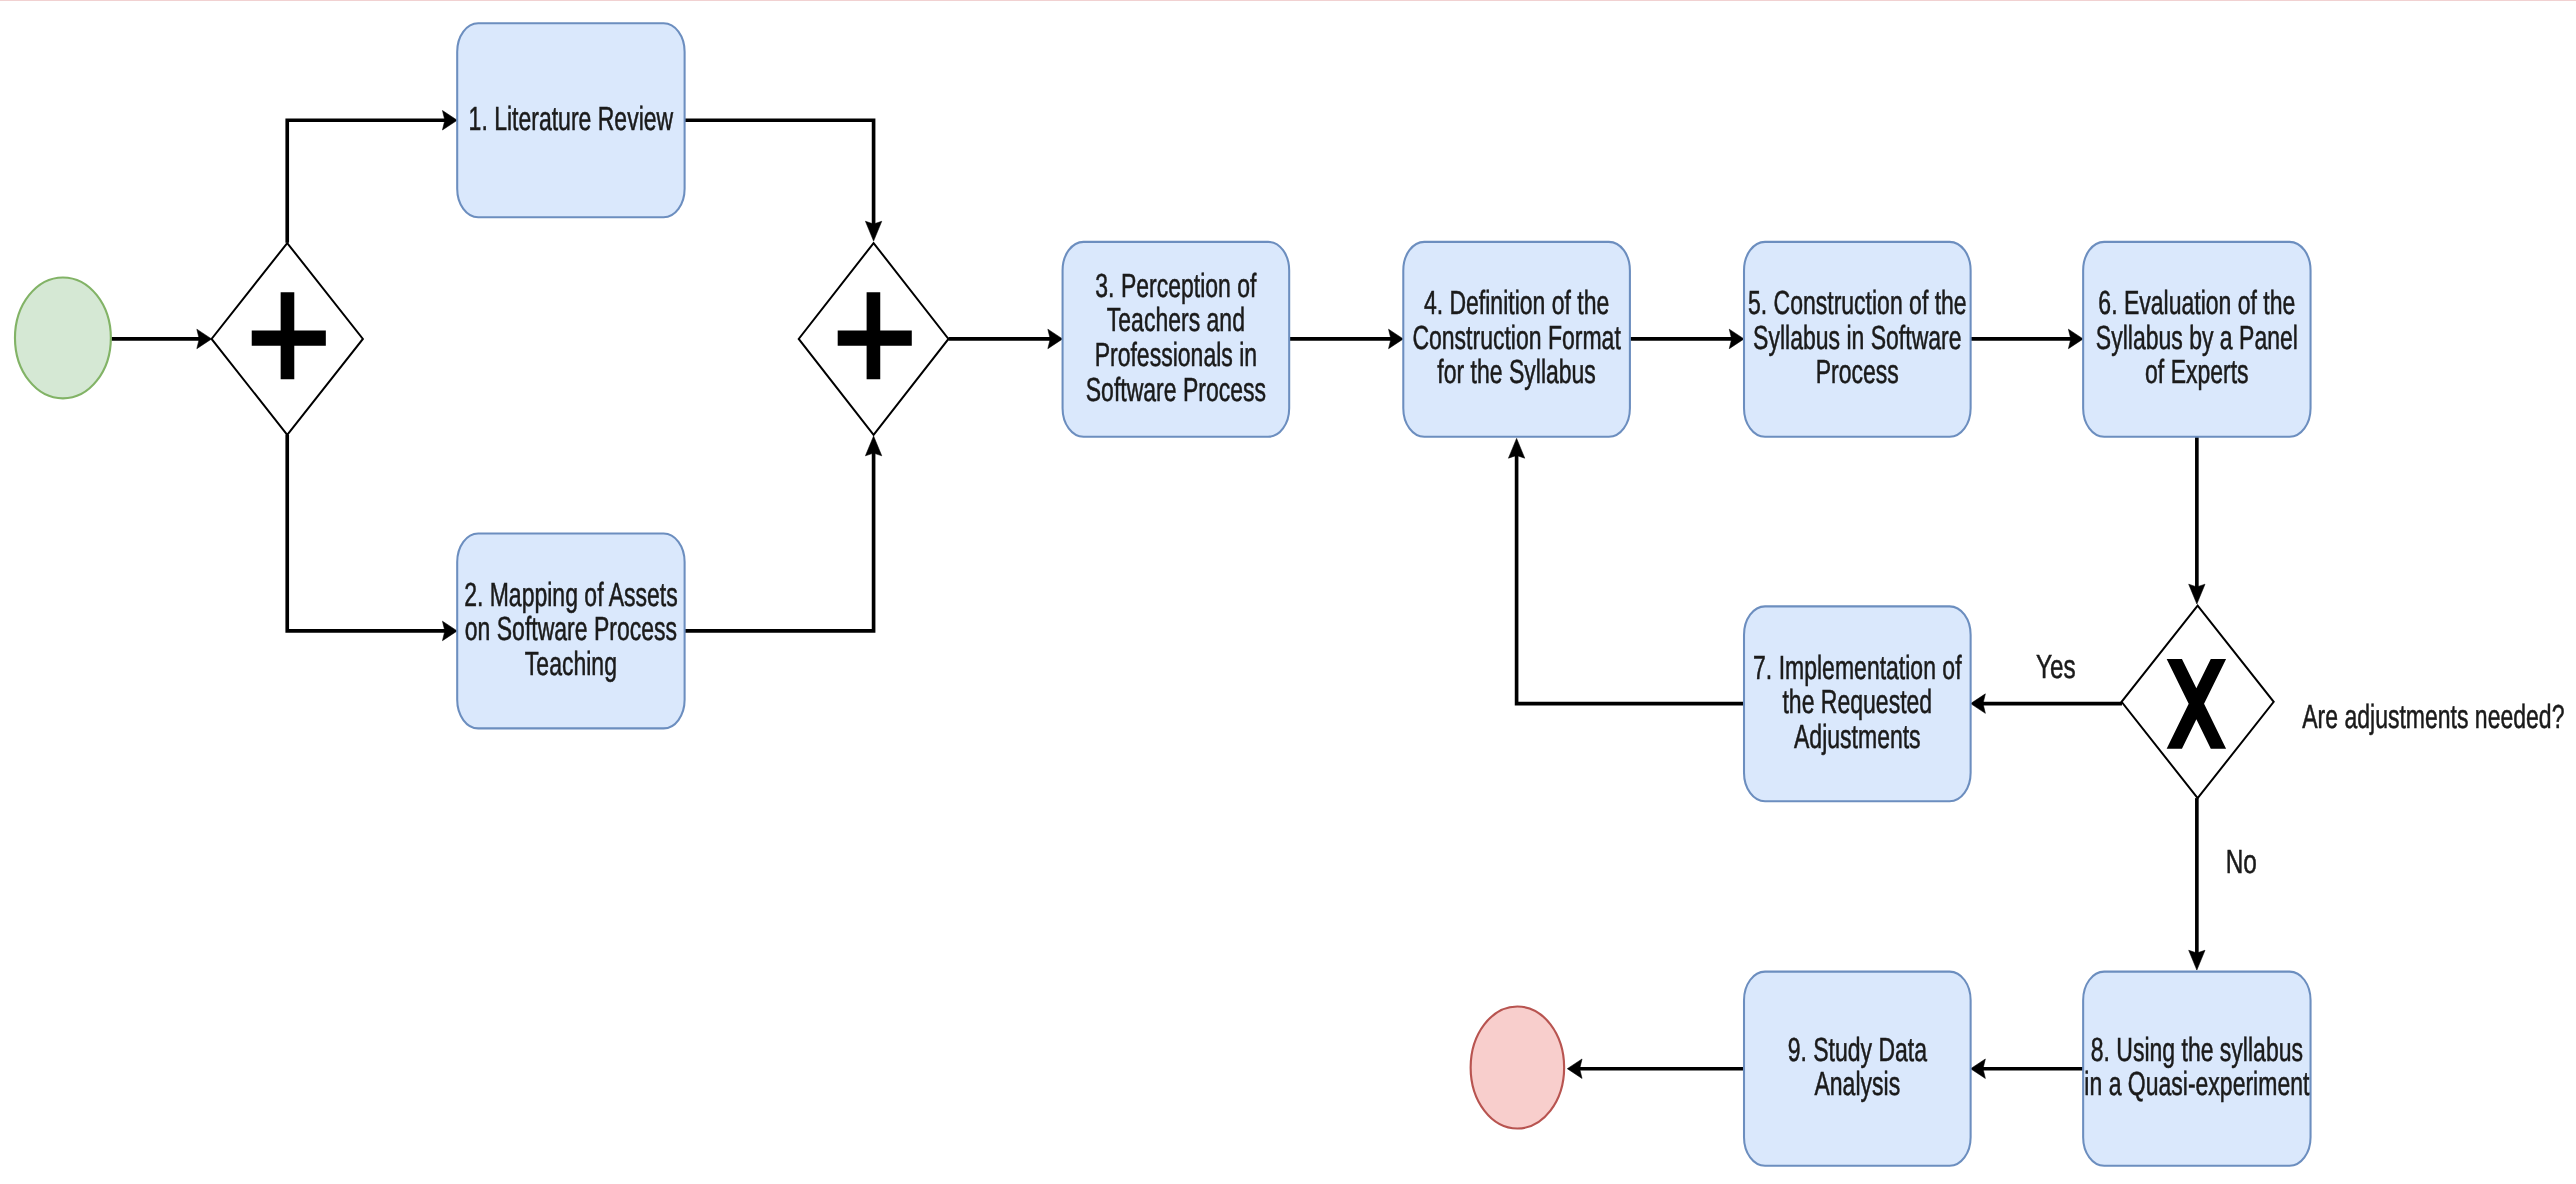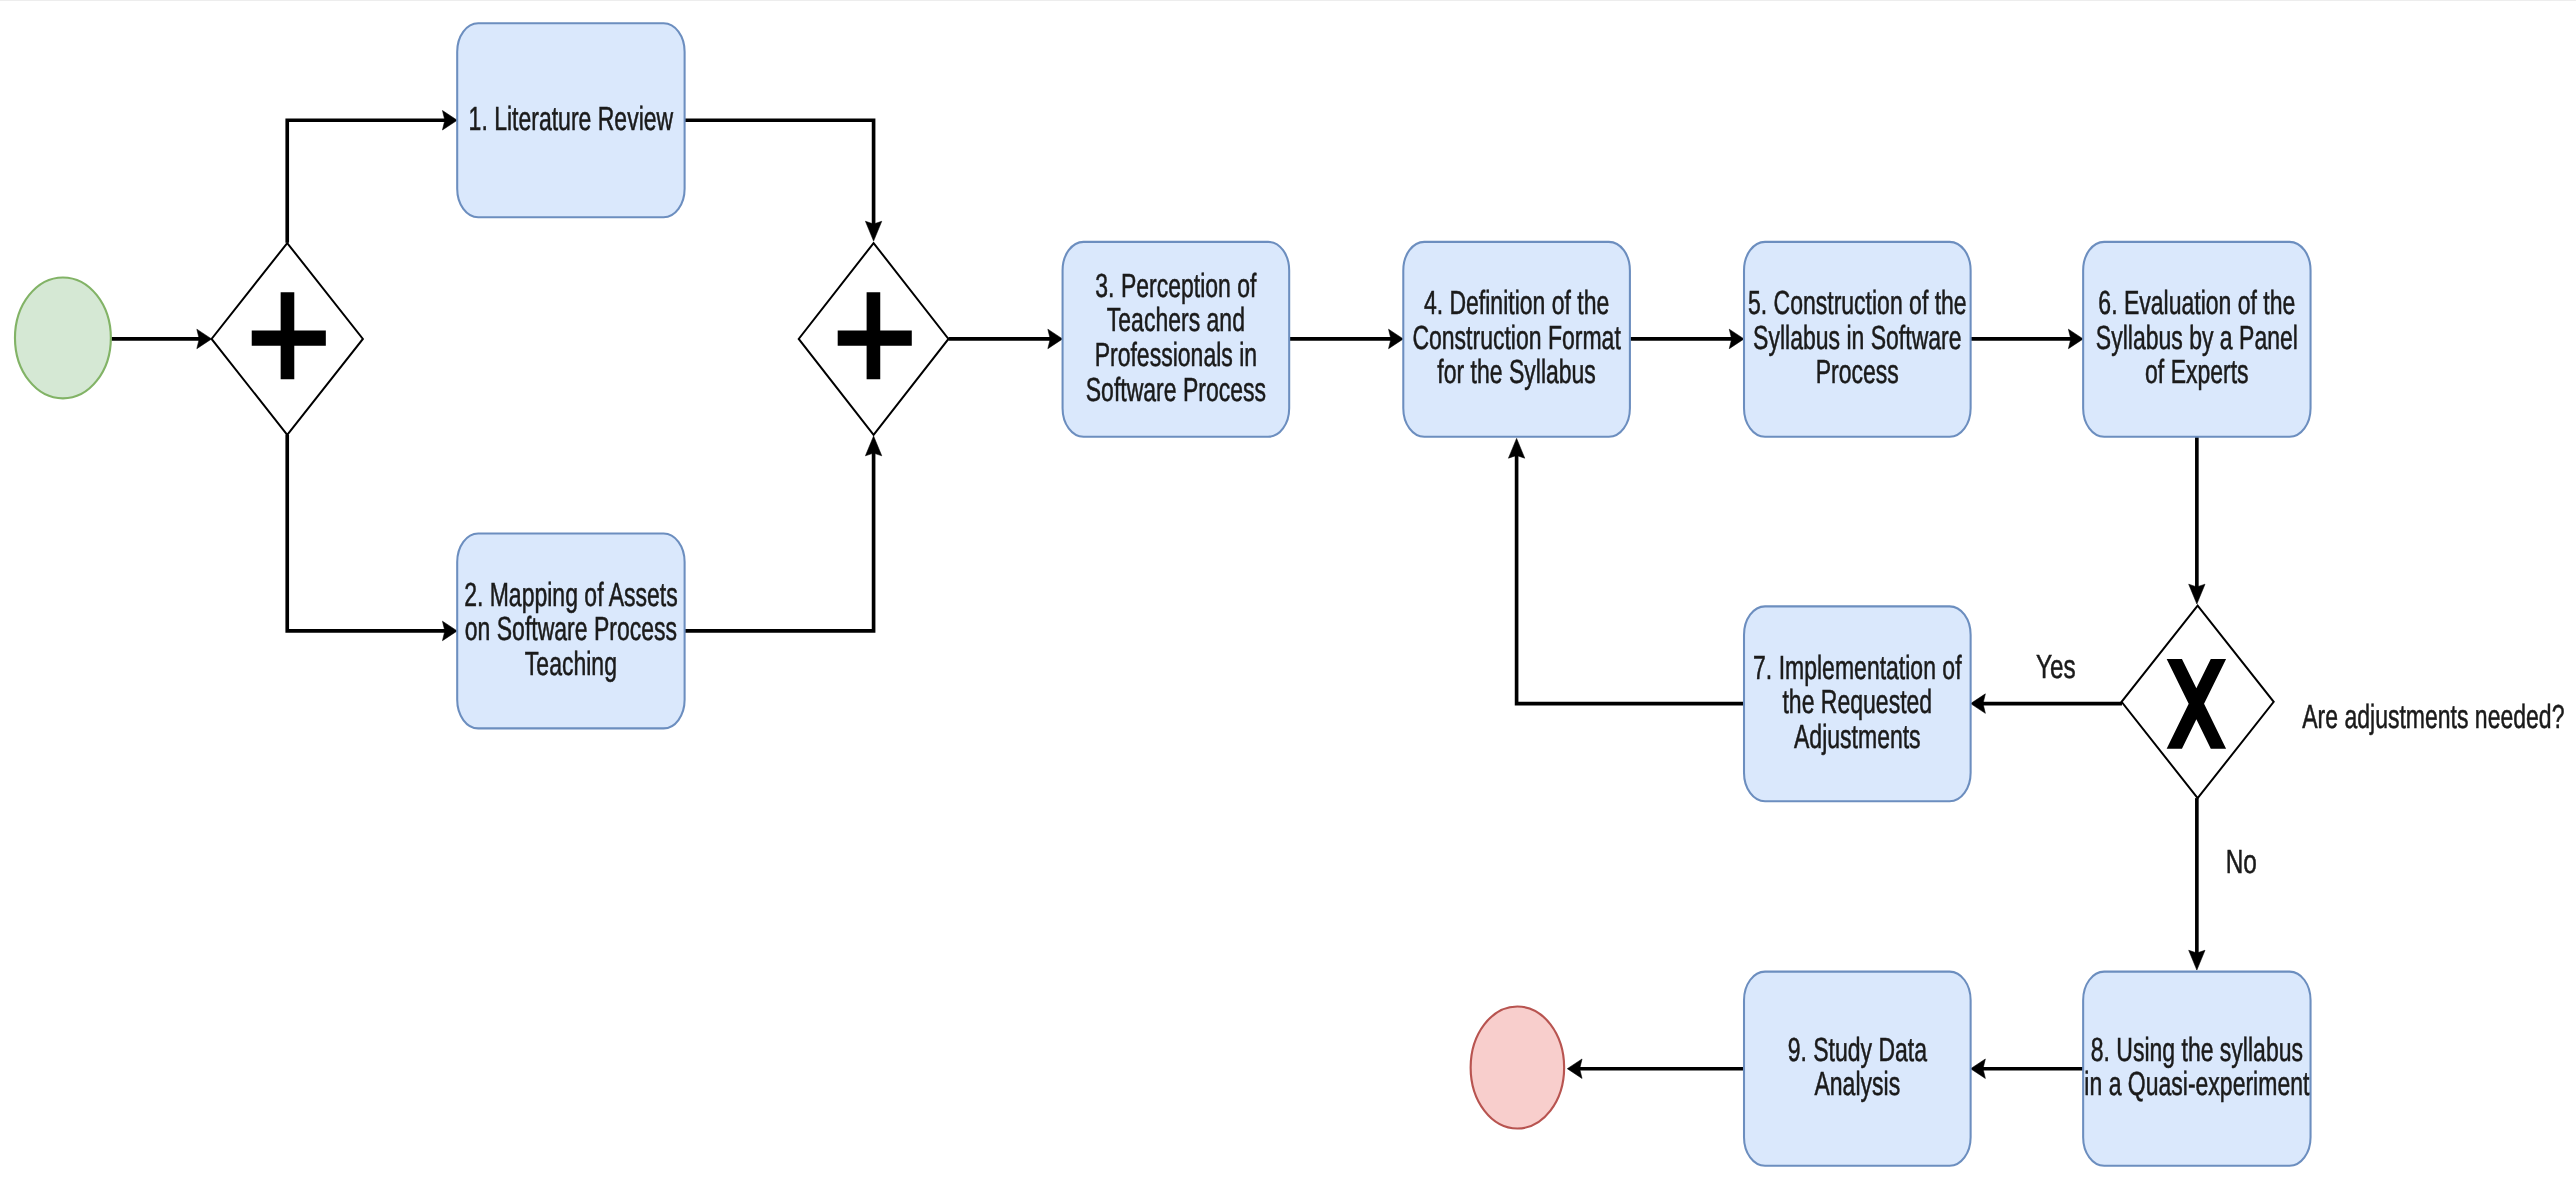--- a/index.html
+++ b/index.html
@@ -1,19 +1,19 @@
 <!DOCTYPE html>
 <html style="font-size:12.7px"><head>
 <meta charset="utf-8">
 <title>Research Method BPMN Flowchart</title>
 <style>
   html,body{margin:0;padding:0;background:#ffffff;}
   body{width:2576px;height:1185px;overflow:hidden;
        font-family:"Liberation Sans",sans-serif;}
-  #canvas{position:relative;width:2576px;height:1185px;background:#a3a3a3;}
+  #canvas{position:relative;width:2576px;height:1185px;background:#b91c1c;}
   svg#diagram{display:block;width:2576px;height:1185px;}
   .task     { fill:#dae8fc; stroke:#6c8ebf; stroke-width:2.6; }
   .gateway  { fill:#ffffff; stroke:#000000; stroke-width:2.5; }
   .startEv  { fill:#d5e8d4; stroke:#82b366; stroke-width:2.7; }
   .endEv    { fill:#f8cecc; stroke:#b85450; stroke-width:2.7; }
   .marker   { fill:#000000; stroke:none; }
   .edge     { fill:none; stroke:#000000; stroke-width:4.6;
               stroke-linecap:butt; stroke-linejoin:miter; }
   .arrowhd  { fill:#000000; stroke:#000000; stroke-width:0.7; stroke-linejoin:miter; }
   #canvas   { will-change:transform; }

